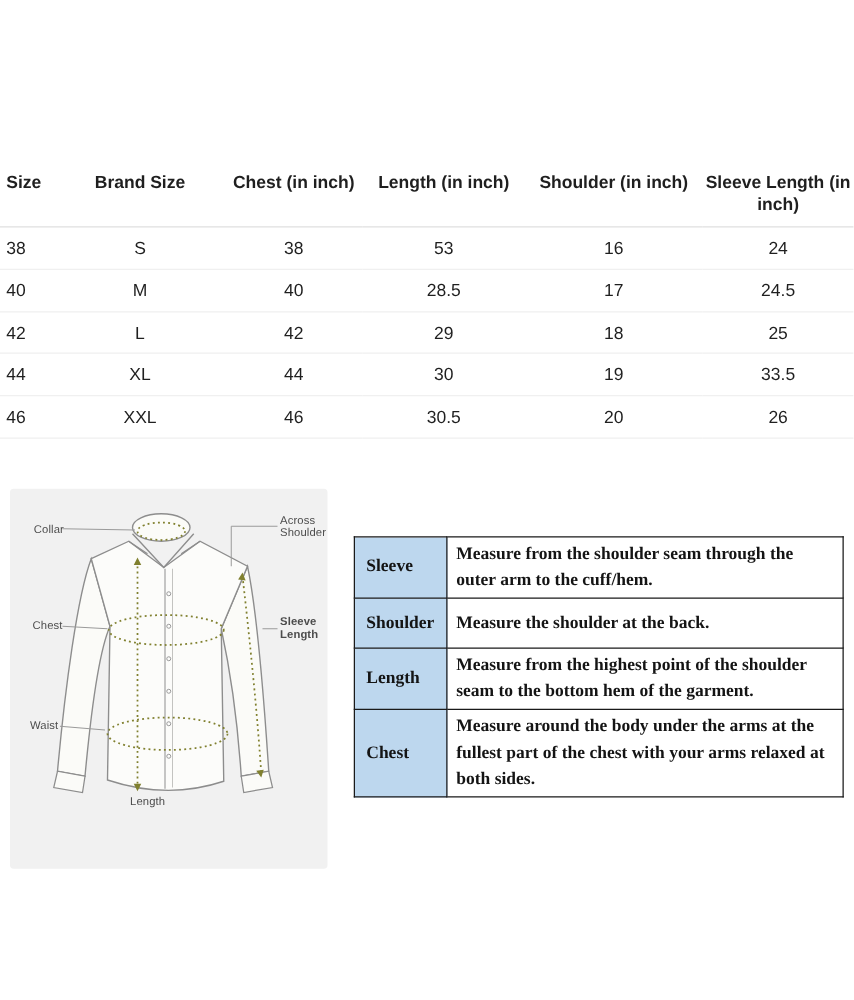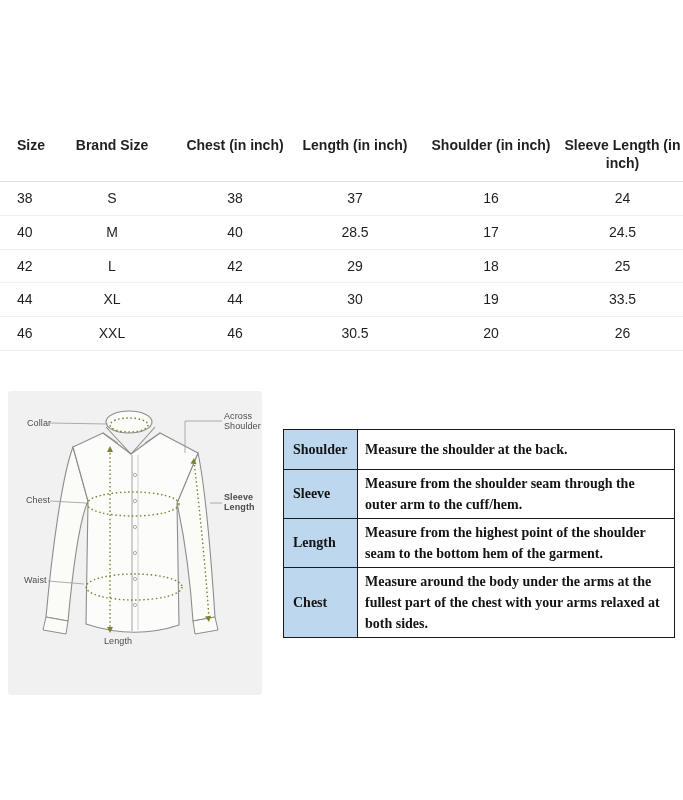--- a/index.html
+++ b/index.html
@@ -18,21 +18,21 @@
   table.size-table th {
     font-weight:600; vertical-align:top; 
     padding:6px 2px 9px; line-height:1.25;
     border-bottom:1px solid #dfdfdf;
   }
   table.size-table td {
     text-align:center; padding:8px 0; line-height:1.2;
     border-bottom:1px solid #f0f0f0;
   }
   table.size-table th.first, table.size-table td.first {
-    text-align:left; padding-left:17px;
+    text-align:left; padding-left:5px;
   }
 
   
   .diagram {
     position:absolute; left:8px; top:391px; width:254px; height:304px;
     background:#f1f1f1; border-radius:3px;
   }
   .diagram svg { position:absolute; left:0; top:0; }
   .dgl {
     position:absolute; font-size:9px; line-height:1.15; color:#4c4c4c;
@@ -78,21 +78,21 @@
         <th>Length (in inch)</th>
         <th>Shoulder (in inch)</th>
         <th>Sleeve Length (in inch)</th>
       </tr>
     </thead>
     <tbody>
       <tr>
         <td class="first">38</td>
         <td>S</td>
         <td>38</td>
-        <td>37</td>
+        <td>53</td>
         <td>16</td>
         <td>24</td>
       </tr>
       <tr>
         <td class="first">40</td>
         <td>M</td>
         <td>40</td>
         <td>28.5</td>
         <td>17</td>
         <td>24.5</td>
@@ -176,27 +176,27 @@
     <div class="dgl" style="left:216px; top:20px; width:42px;">Across Shoulder</div>
     <div class="dgl" style="left:18px; top:104px;">Chest</div>
     <div class="dgl" style="left:216px; top:101px; width:38px;font-weight:bold;">Sleeve Length</div>
     <div class="dgl" style="left:16px; top:184px;">Waist</div>
     <div class="dgl" style="left:96px; top:245px;">Length</div>
   </div>
 
   <table class="guide-table">
     <tbody>
       <tr>
-        <td class="guide-term">Shoulder</td>
-        <td class="guide-desc" style="padding-top:9px; padding-bottom:9px;">Measure the shoulder at the back.</td>
-      </tr>
-      <tr>
         <td class="guide-term">Sleeve</td>
         <td class="guide-desc">Measure from the shoulder seam through the
 outer arm to the cuff/hem.</td>
+      </tr>
+      <tr>
+        <td class="guide-term">Shoulder</td>
+        <td class="guide-desc" style="padding-top:9px; padding-bottom:9px;">Measure the shoulder at the back.</td>
       </tr>
       <tr>
         <td class="guide-term">Length</td>
         <td class="guide-desc">Measure from the highest point of the shoulder
 seam to the bottom hem of the garment.</td>
       </tr>
       <tr>
         <td class="guide-term">Chest</td>
         <td class="guide-desc">Measure around the body under the arms at the
 fullest part of the chest with your arms relaxed at

